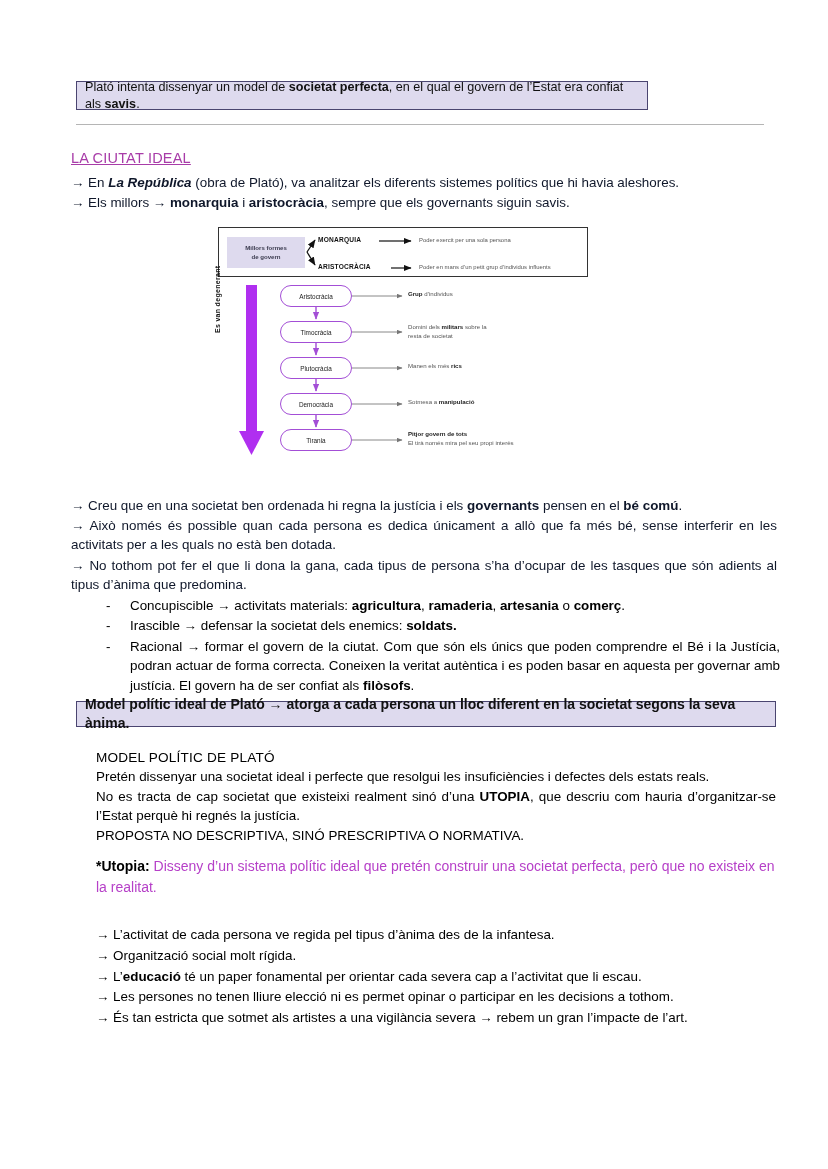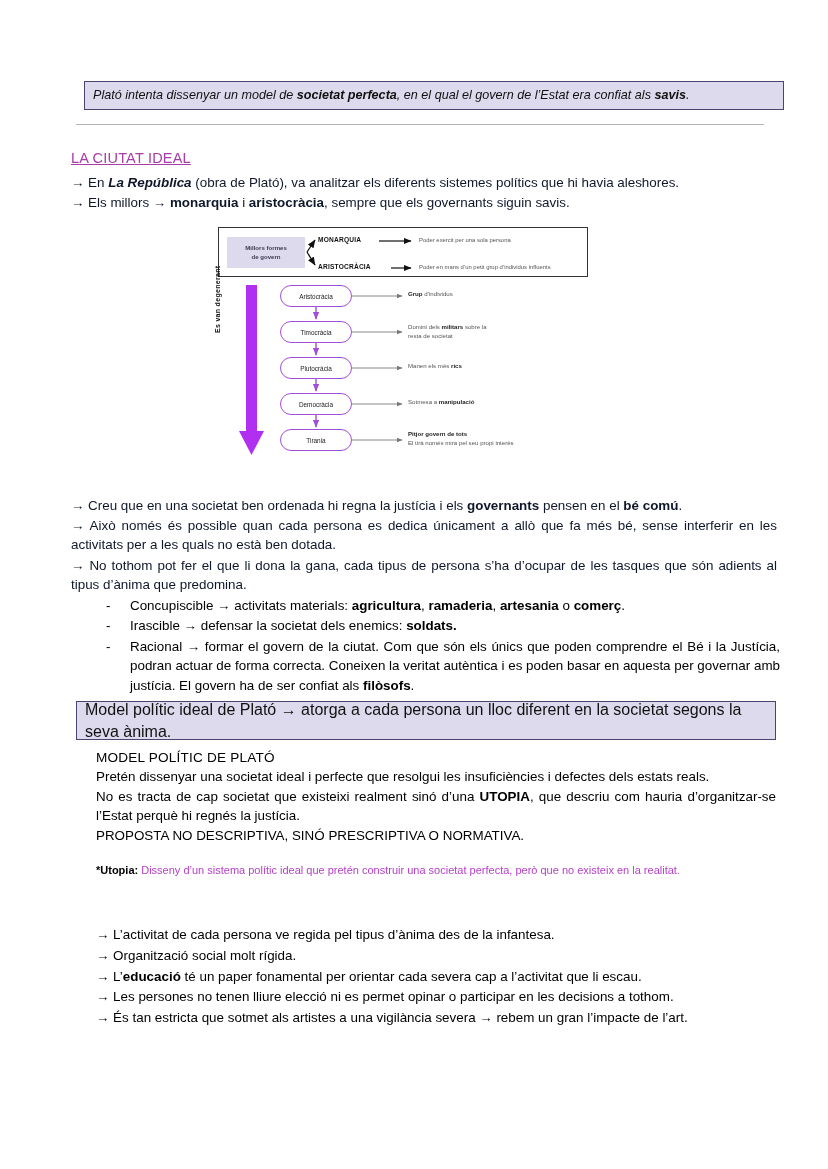--- a/index.html
+++ b/index.html
@@ -31,32 +31,32 @@
     border: 1.5px solid #4a4570;
     box-sizing: border-box;
     display: flex;
     align-items: center;
     padding: 0 8px;
     font-size: 12.6px;
     line-height: 1.35;
     color: #111;
   }
   .callout-top {
-    left: 84px;
+    left: 76px;
     top: 81px;
-    width: 700px;
+    width: 572px;
     height: 29px;
-    font-style: italic;
   }
   .callout-mid {
     left: 76px;
     top: 701px;
     width: 700px;
-    height: 39px;
-    font-size: 16px;
+    height: 26px;
+    font-size: 14px;
+    font-weight: bold;
   }
 
   .hrule {
     position: absolute;
     left: 76px;
     top: 124px;
     width: 688px;
     height: 1px;
     background: #b5b5b5;
   }
@@ -131,24 +131,24 @@
     letter-spacing: 0.2px;
     margin-bottom: 2px;
   }
   .model-p {
     font-size: 13.4px;
     line-height: 1.46;
     text-align: justify;
     margin: 0;
   }
   .utopia {
-    font-size: 11px;
+    font-size: 14px;
     line-height: 1.45;
     color: #b640c8;
-    margin-top: 18px;
+    margin-top: 11px;
   }
   .utopia .lead {
     color: #000;
     font-weight: bold;
   }
 
   
   .arrowlist {
     position: absolute;
     left: 96px;

